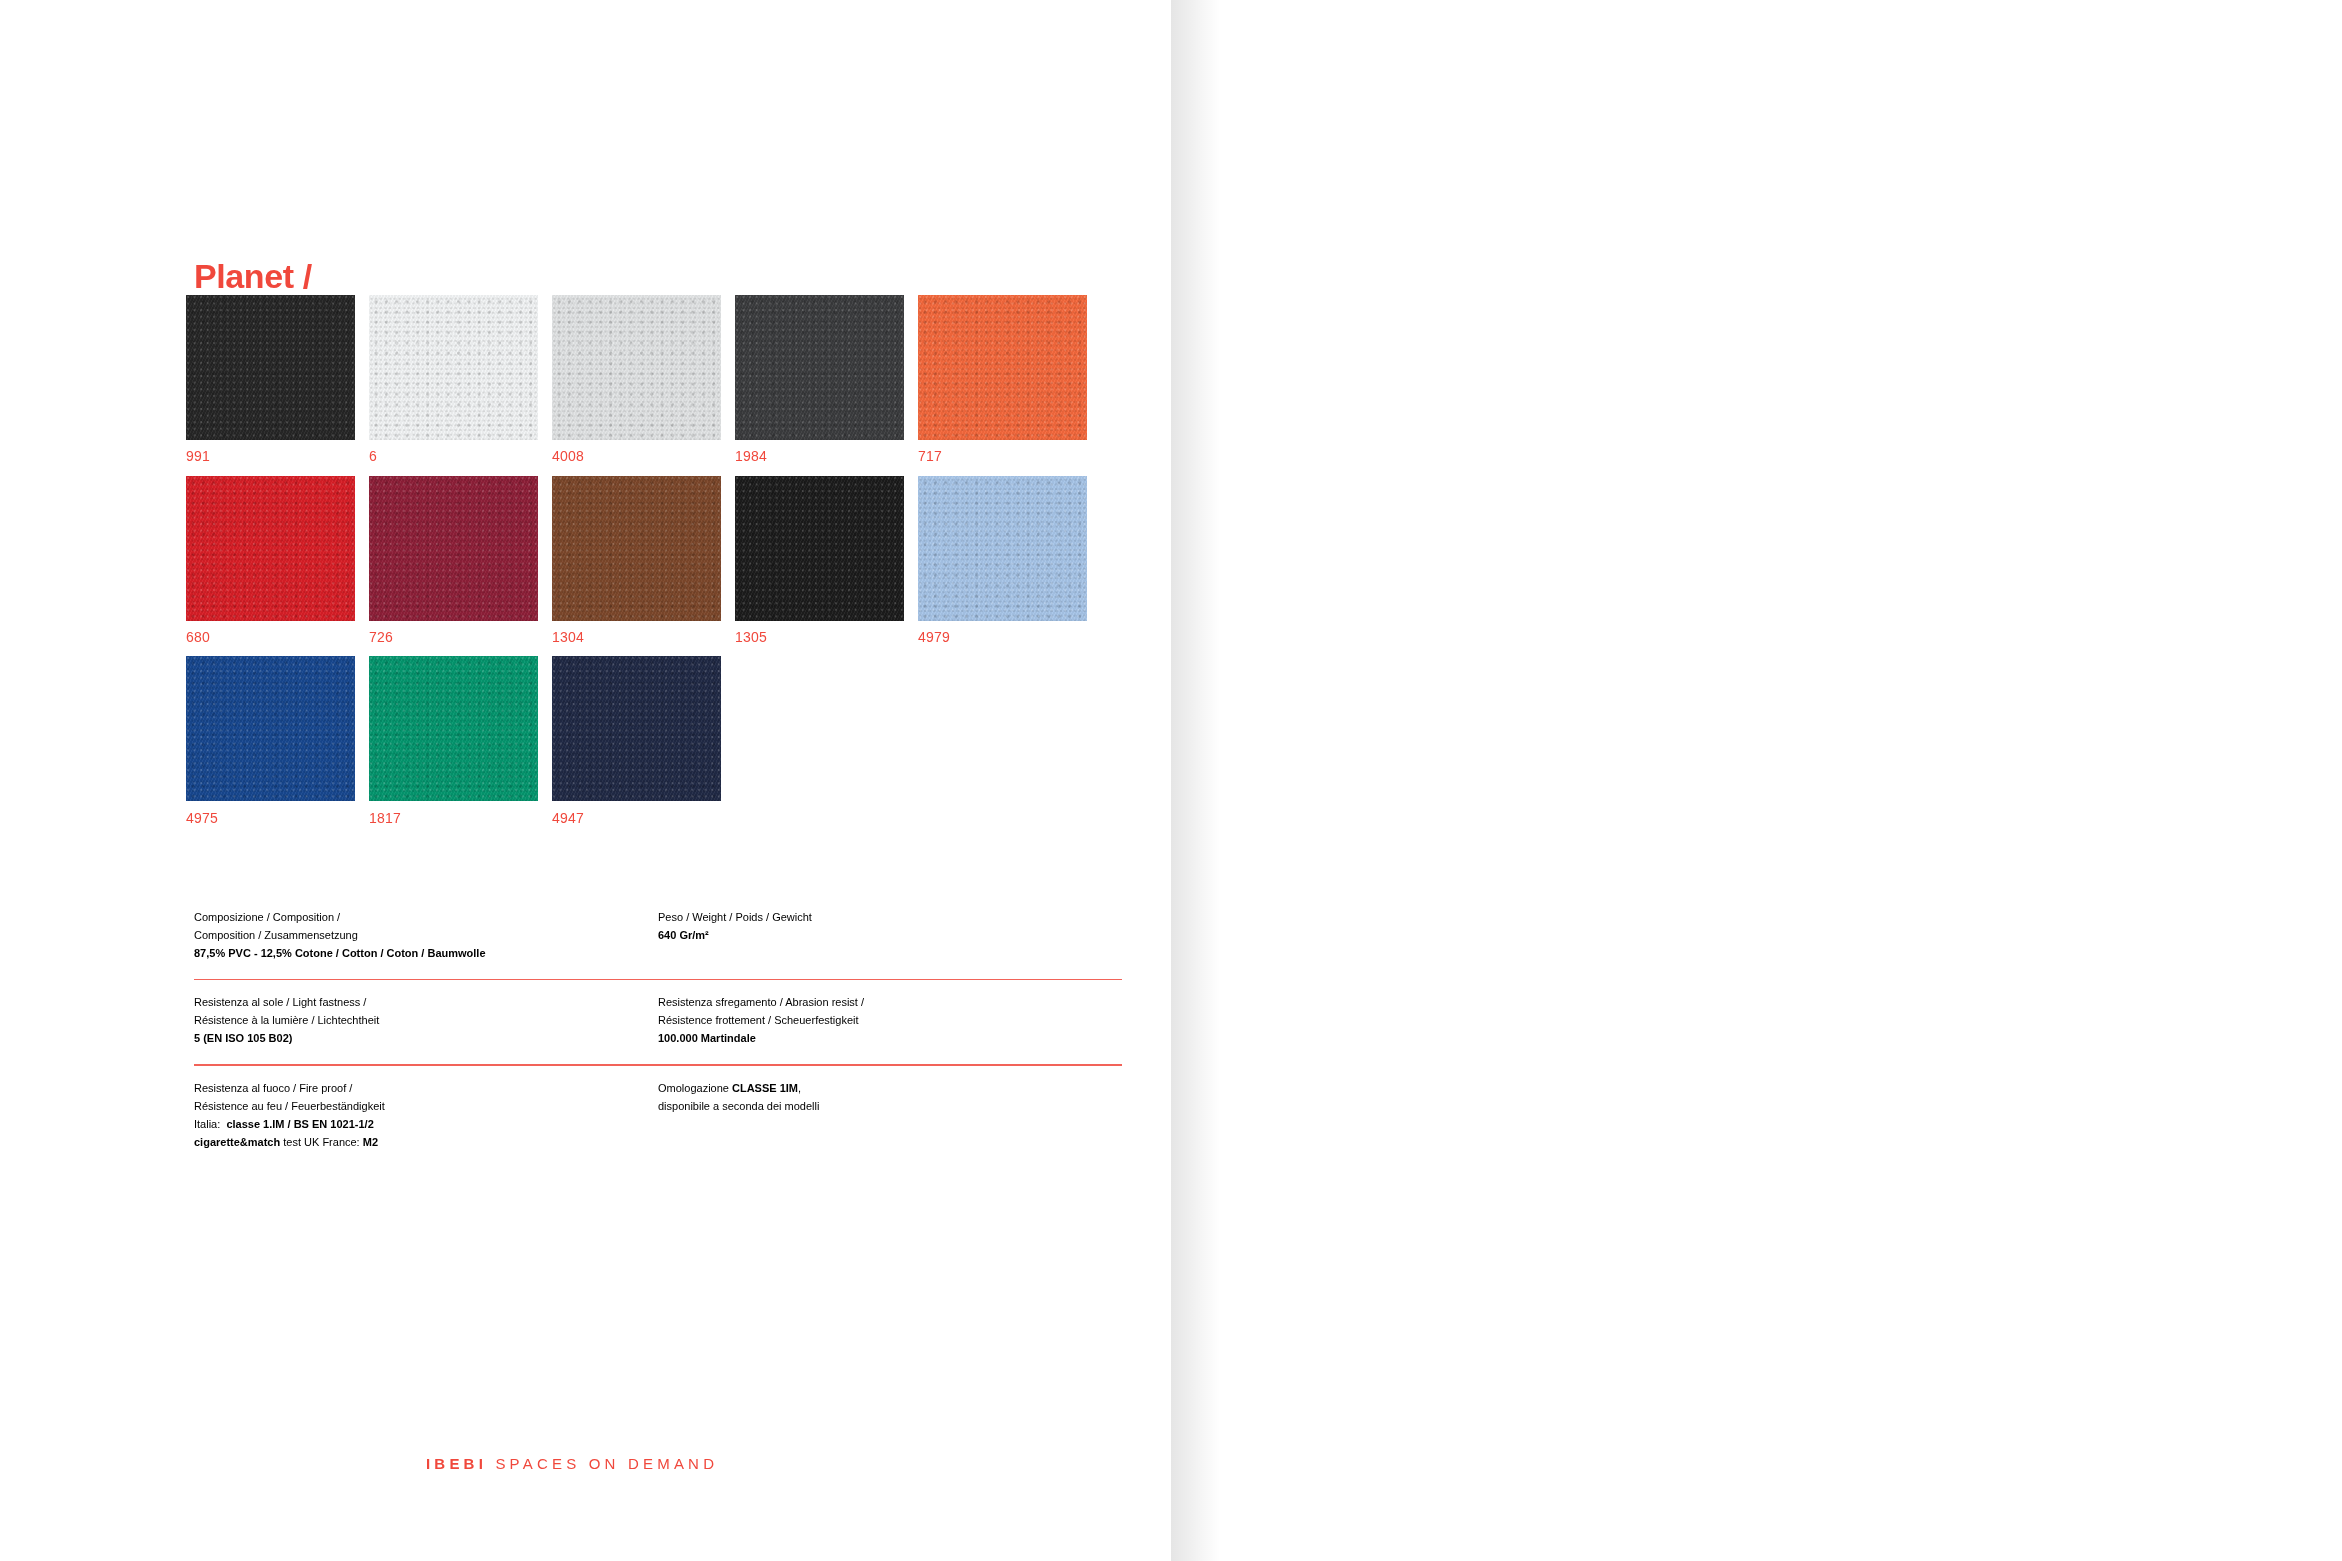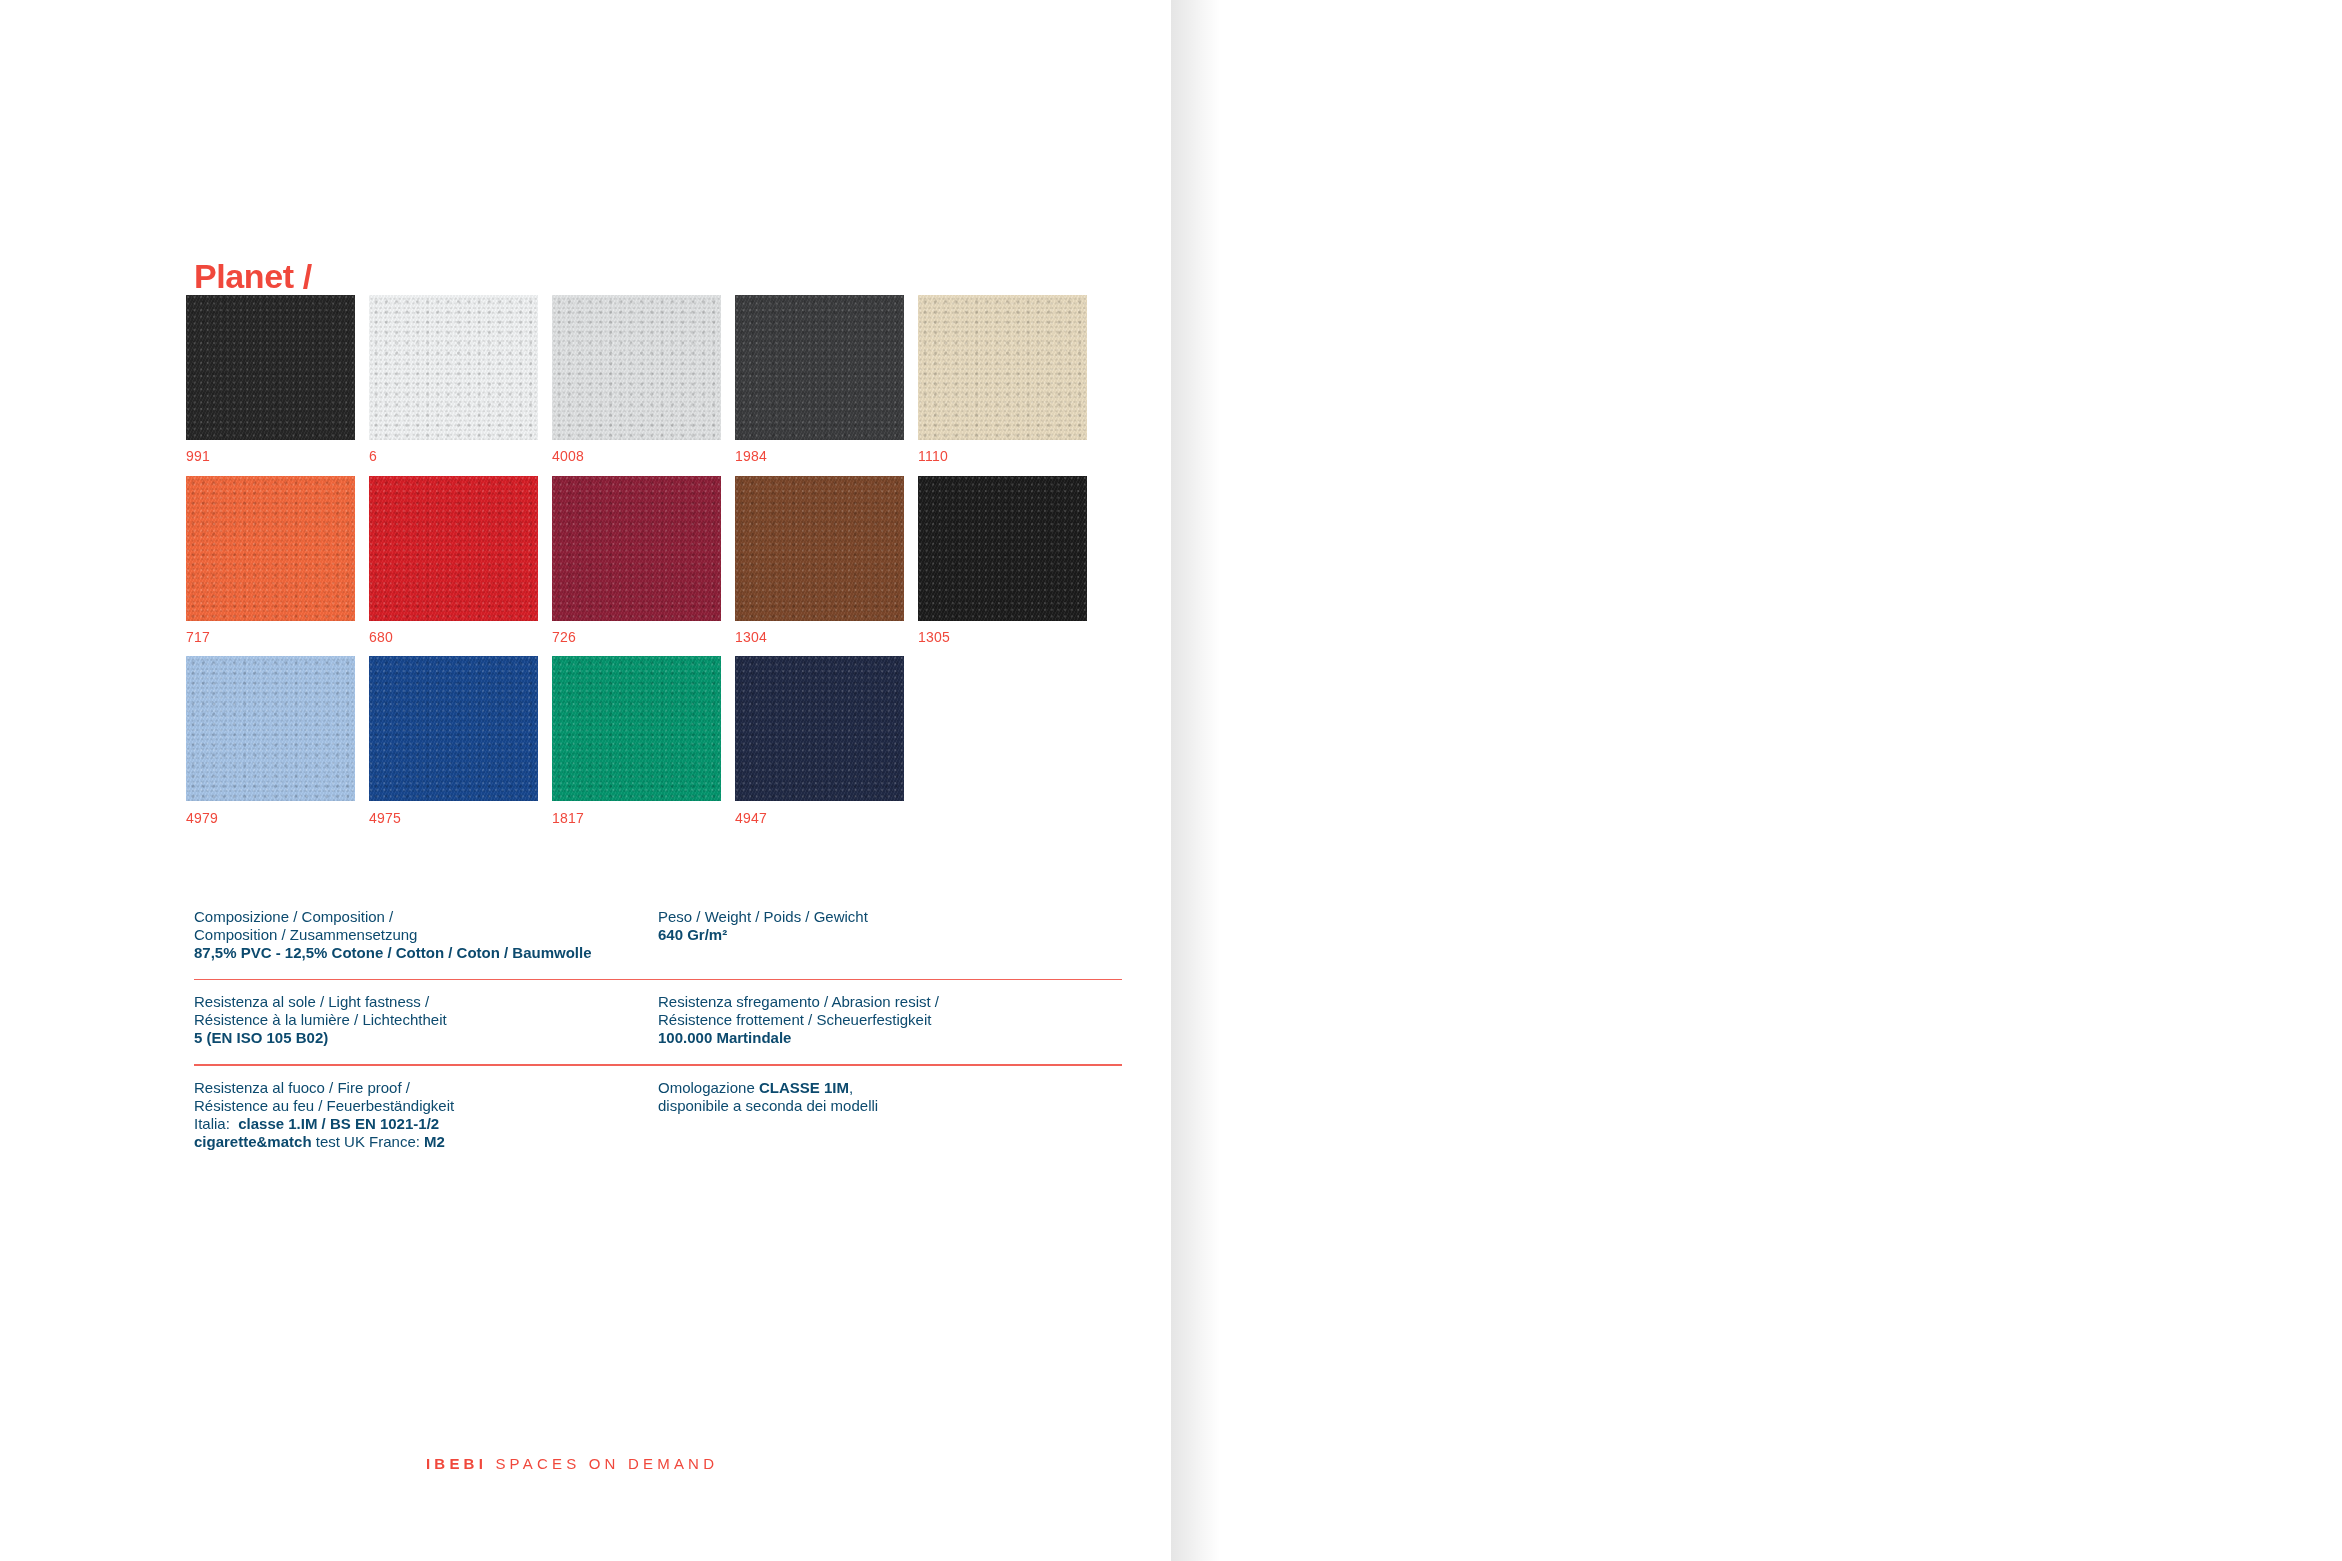--- a/index.html
+++ b/index.html
@@ -76,22 +76,22 @@
   
   .specs { position: absolute; width: 928px; }
   .specs-left  { left: 194px; top: 895px; }
 
   .spec-row {
     display: flex;
     padding: 13px 0 17px 0;
   }
   .spec-col { width: 50%; }
   .spec-line {
-    color: #0c4a6e;
-    font-size: 15px;
+    color: #000000;
+    font-size: 11px;
     line-height: 18px;
     white-space: nowrap;
   }
   .spec-line b { font-weight: bold; }
   .hr {
     height: 1.4px; background: #f0483c; opacity: .85; width: 100%;
   }
 
   
   .footer-left {
@@ -131,27 +131,20 @@
           <div class="swatch-label">4008</div>
         </div>
         <div class="swatch-cell">
           <div class="swatch leather" style="background: rgb(59, 60, 62);">
             <div class="tex"></div>
             <div class="tex2"></div>
           </div>
           <div class="swatch-label">1984</div>
         </div>
         <div class="swatch-cell">
-          <div class="swatch leather" style="background: rgb(233, 220, 192);">
-            <div class="tex"></div>
-            <div class="tex2"></div>
-          </div>
-          <div class="swatch-label">1110</div>
-        </div>
-        <div class="swatch-cell">
           <div class="swatch leather" style="background: rgb(244, 104, 60);">
             <div class="tex"></div>
             <div class="tex2"></div>
           </div>
           <div class="swatch-label">717</div>
         </div>
         <div class="swatch-cell">
           <div class="swatch leather" style="background: rgb(216, 30, 38);">
             <div class="tex"></div>
             <div class="tex2"></div>

